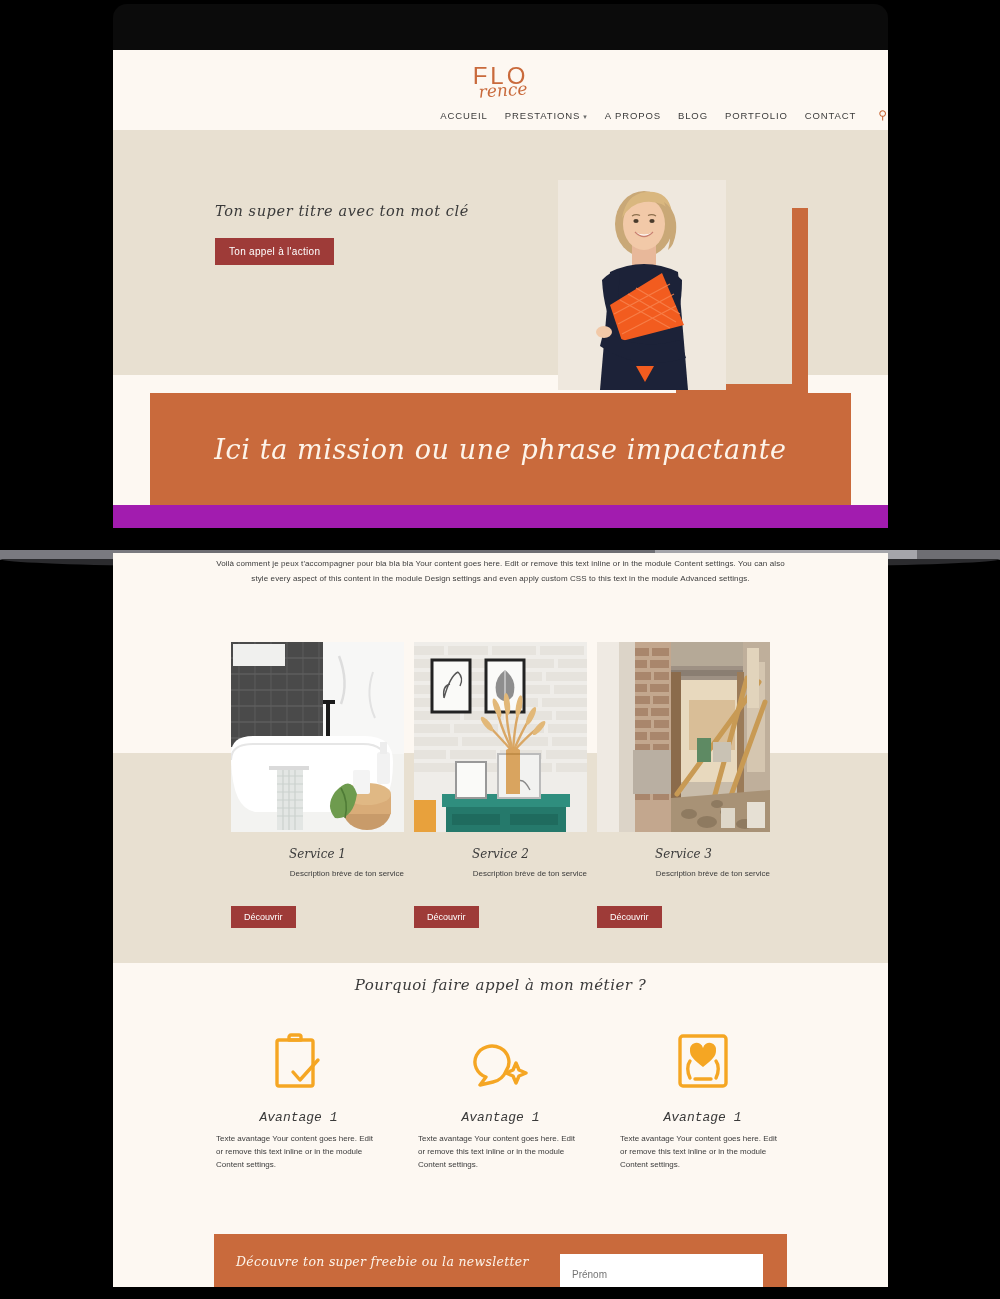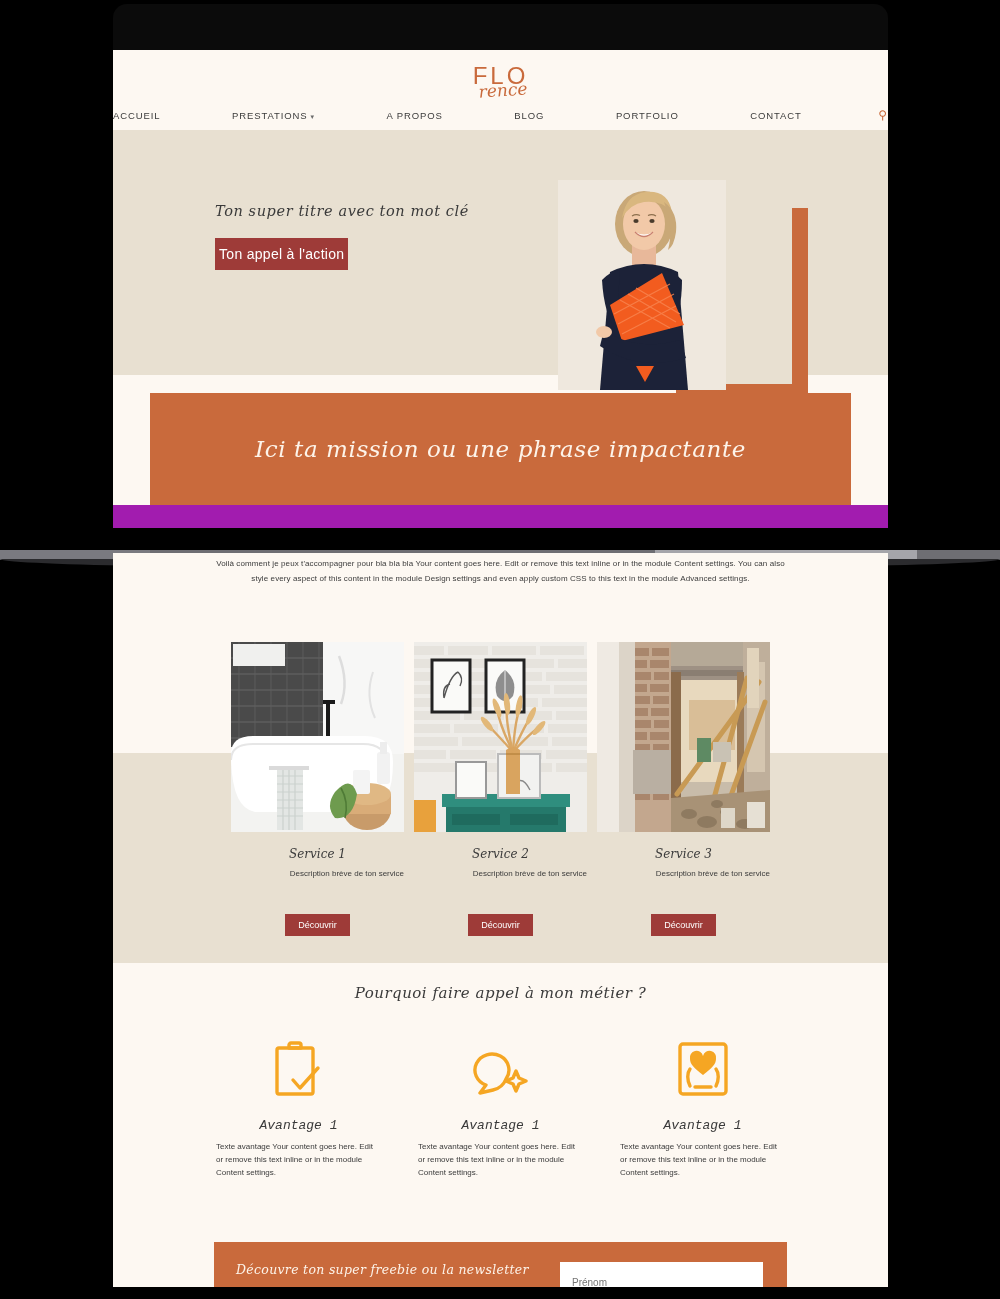--- a/index.html
+++ b/index.html
@@ -50,42 +50,42 @@
     font-family:"Liberation Sans", sans-serif;
     font-size:24px; letter-spacing:3px; color:#C96A3C;
     position:absolute; left:50%; top:2px; transform:translateX(-50%);
   }
   .logo .rence {
     font-family:"DejaVu Serif", serif; font-style:italic;
     font-size:17px; color:#C96A3C;
     position:absolute; left:50%; top:20px; transform:translateX(-46%) rotate(-4deg);
   }
   .nav {
-    display:flex; justify-content:space-between; align-items:center; gap:17px;
+    display:flex; justify-content:flex-end; align-items:center; gap:17px;
     font-size:9.5px; letter-spacing:0.9px; color:#3b3b3b; padding-top:2px;
   }
   .nav-item { cursor:pointer; white-space:nowrap; }
   .caret { font-size:7px; color:#6a6a6a; margin-left:3px; }
   .search-ic { color:#C96A3C; font-size:12px; margin-left:5px; cursor:pointer; }
 
   
   .hero {
     position:relative; background:#E8E0D1; height:245px; padding:0;
   }
   .hero-text { position:absolute; left:102px; top:73px; width:265px; }
   .script {
     font-family:"DejaVu Serif", serif; font-style:italic; color:#3a3a3a;
   }
   .hero-title { font-size:14.5px; letter-spacing:0.6px; }
   .hero-sub {
     margin-top:17px; font-size:8.2px; line-height:1.62; color:#3b3b3b; width:250px;
   }
   .btn-dark {
     display:inline-block; margin-top:19px; background:#9E3B38; color:#fff;
-    font-size:14px; padding:8px 4px; letter-spacing:0.3px; cursor:pointer;
+    font-size:10px; padding:8px 14px; letter-spacing:0.3px; cursor:pointer;
   }
   .hero-visual { position:absolute; left:445px; top:50px; width:250px; height:220px; }
   .ortho-frame {
     position:absolute; left:118px; top:28px; width:132px; height:192px;
     background:#C96A3C;
   }
   .ortho-inner {
     position:absolute; left:118px; top:28px; width:116px; height:176px;
     background:#E8E0D1;
   }
@@ -95,21 +95,21 @@
   }
 
   
   .mission-wrap { background:#FDF8F2; padding:18px 0 0; }
   .mission {
     margin:0 37px; background:#C96A3C; height:112px;
     display:flex; align-items:center; justify-content:center;
   }
   .mission span {
     font-family:"DejaVu Serif", serif; font-style:italic; color:#FDF4EA;
-    font-size:23px; letter-spacing:0.6px;
+    font-size:27px; letter-spacing:0.6px;
   }
 
   
   .intro-copy {
     text-align:center; font-size:8px; line-height:1.85; color:#3b3b3b;
     padding:4px 100px 0; letter-spacing:0.1px;
   }
   .services {
     position:relative; padding-top:55px;
   }
@@ -117,21 +117,21 @@
     position:absolute; left:0; top:166px; width:775px; height:210px; background:#E8E0D1;
   }
   .cards { position:relative; display:flex; justify-content:center; gap:10px; }
   .card { width:173px; }
   .card-img { width:173px; height:190px; overflow:hidden; background:#ddd; }
   .card h3 {
     font-family:"DejaVu Serif", serif; font-style:italic; font-weight:normal;
     font-size:12px; color:#3a3a3a; text-align:center; margin-top:15px;
   }
   .card p { font-size:8px; color:#3b3b3b; text-align:right; margin-top:8px; }
-  .card .btn-wrap { text-align:center; margin-top:36px; }
+  .card .btn-wrap { text-align:left; margin-top:28px; }
   .btn-sm {
     display:inline-block; background:#9E3B38; color:#fff; font-size:9px;
     padding:6px 13px; cursor:pointer;
   }
 
   .why { padding-top:48px; text-align:center; }
   .why h2 {
     font-family:"DejaVu Serif", serif; font-style:italic; font-weight:normal;
     font-size:15px; color:#3a3a3a; letter-spacing:0.5px;
   }

